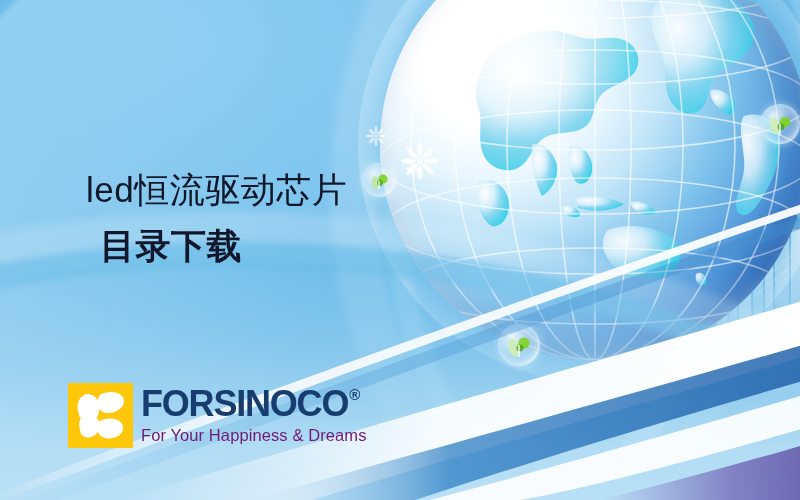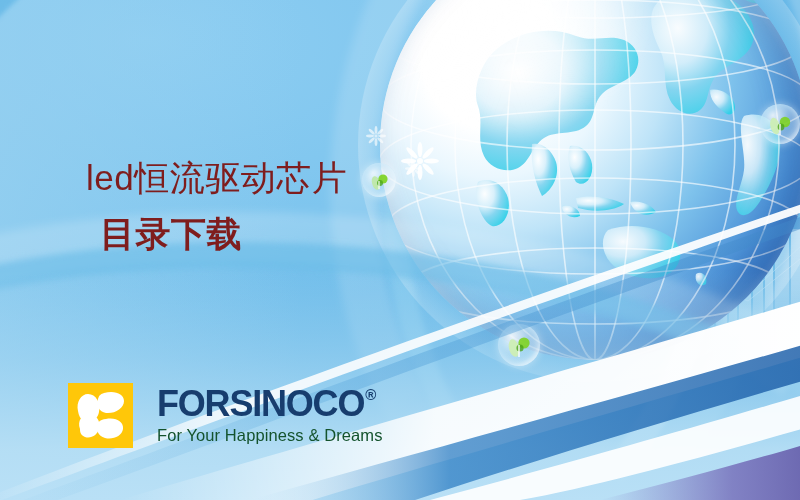--- a/index.html
+++ b/index.html
@@ -137,52 +137,52 @@
                inset 3px 3px 7px rgba(160,215,245,.55),
                0 0 8px rgba(255,255,255,.45);
   }
   .sprout{position:absolute;inset:0;}
 
   
   .star{position:absolute;}
 
   
   .headline{
-    position:absolute;left:86px;top:150px;
-    color:#7f1d1d;
+    position:absolute;left:86px;top:162px;
+    color:#0f172a;
     font-size:35px;
     line-height:1.60;
     letter-spacing:.5px;
     white-space:nowrap;
     font-weight:400;
   }
   .headline .l1{display:block;}
   .headline .l2{display:block;padding-left:14px;font-weight:bold;}
 
   
   .logo{
     position:absolute;left:68px;top:383px;
     display:flex;align-items:flex-start;
   }
   .logo-mark{
     width:65px;height:65px;background:#ffc709;
     position:relative;flex:0 0 auto;
   }
   .logo-mark svg{position:absolute;inset:0;}
-  .logo-text{margin-left:24px;padding-top:3px;}
+  .logo-text{margin-left:8px;padding-top:3px;}
   .logo-word{
     display:flex;align-items:flex-start;
     color:#173d6e;
     font-size:36px;font-weight:bold;
     letter-spacing:-1.2px;
     line-height:1;
   }
   .logo-reg{font-size:15px;line-height:1;margin-top:1px;margin-left:1px;}
   .logo-tag{
-    color:#14532d;
+    color:#701a75;
     font-size:16.5px;
     letter-spacing:.1px;
     margin-top:5px;
     line-height:1;
   }
 </style>
 </head>
 <body>
 
 <div id="stage">

